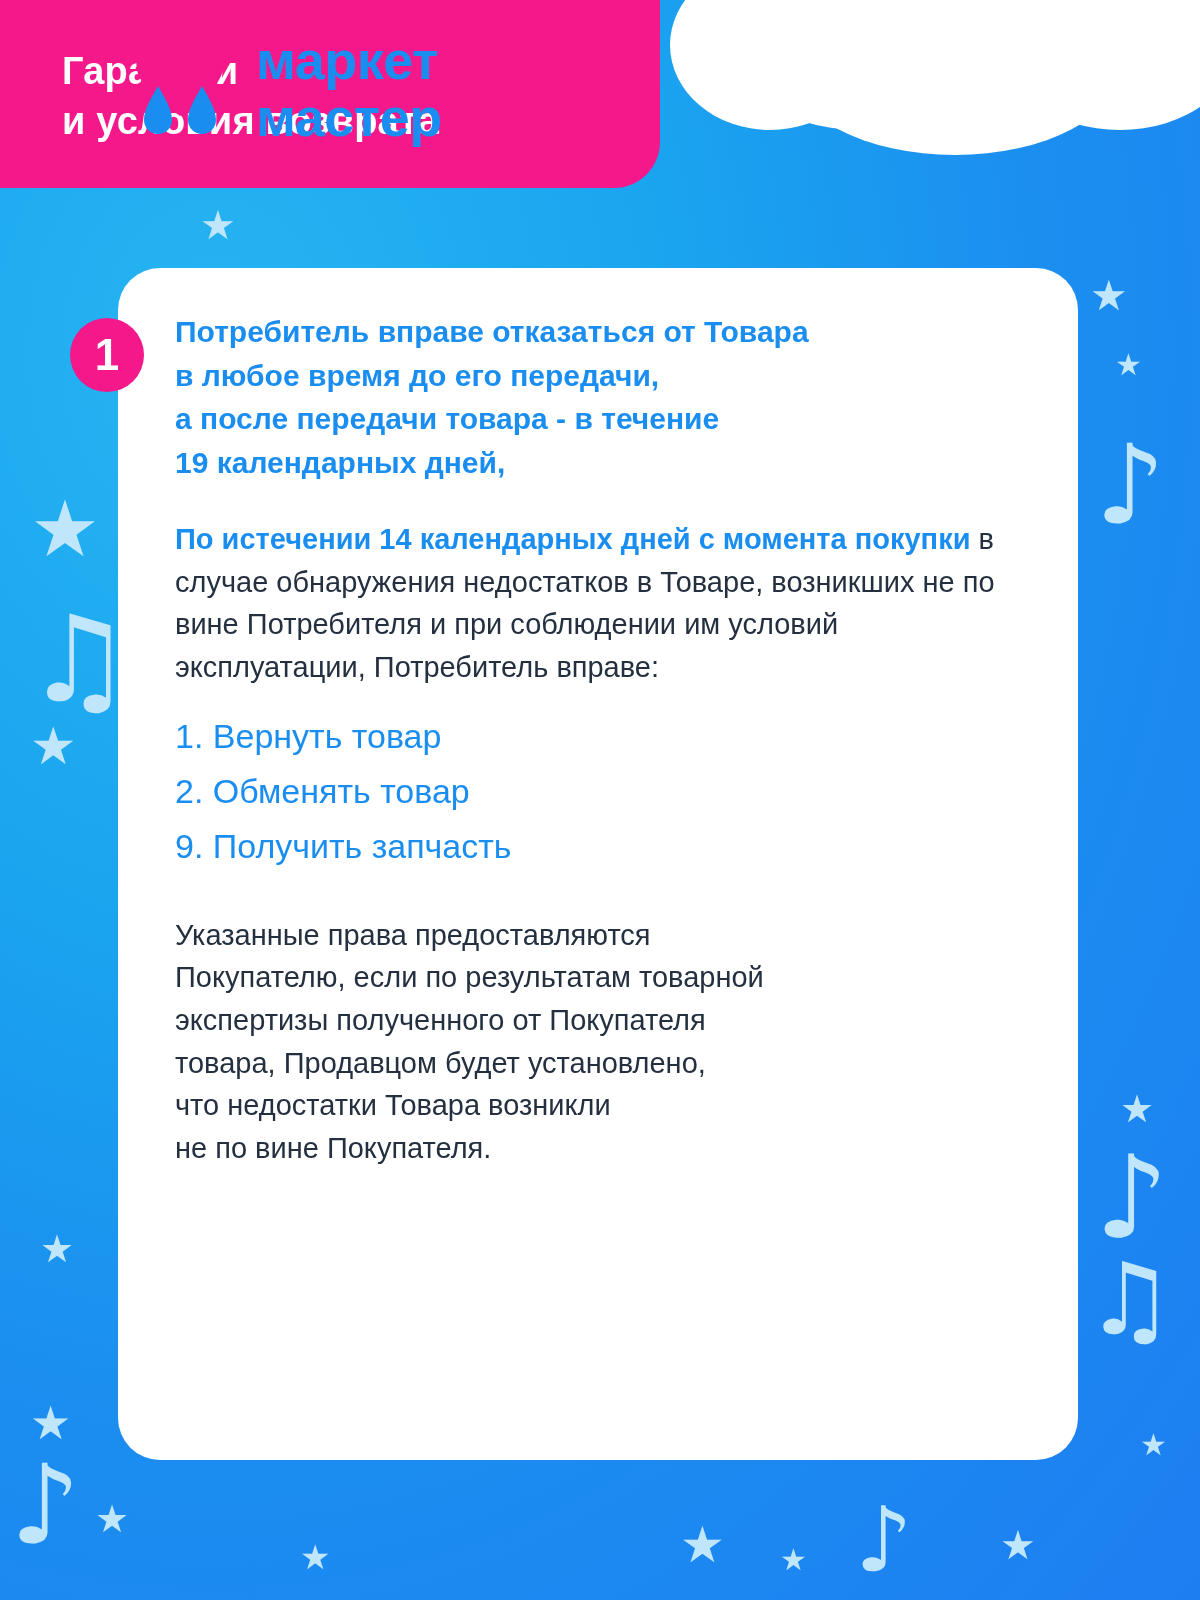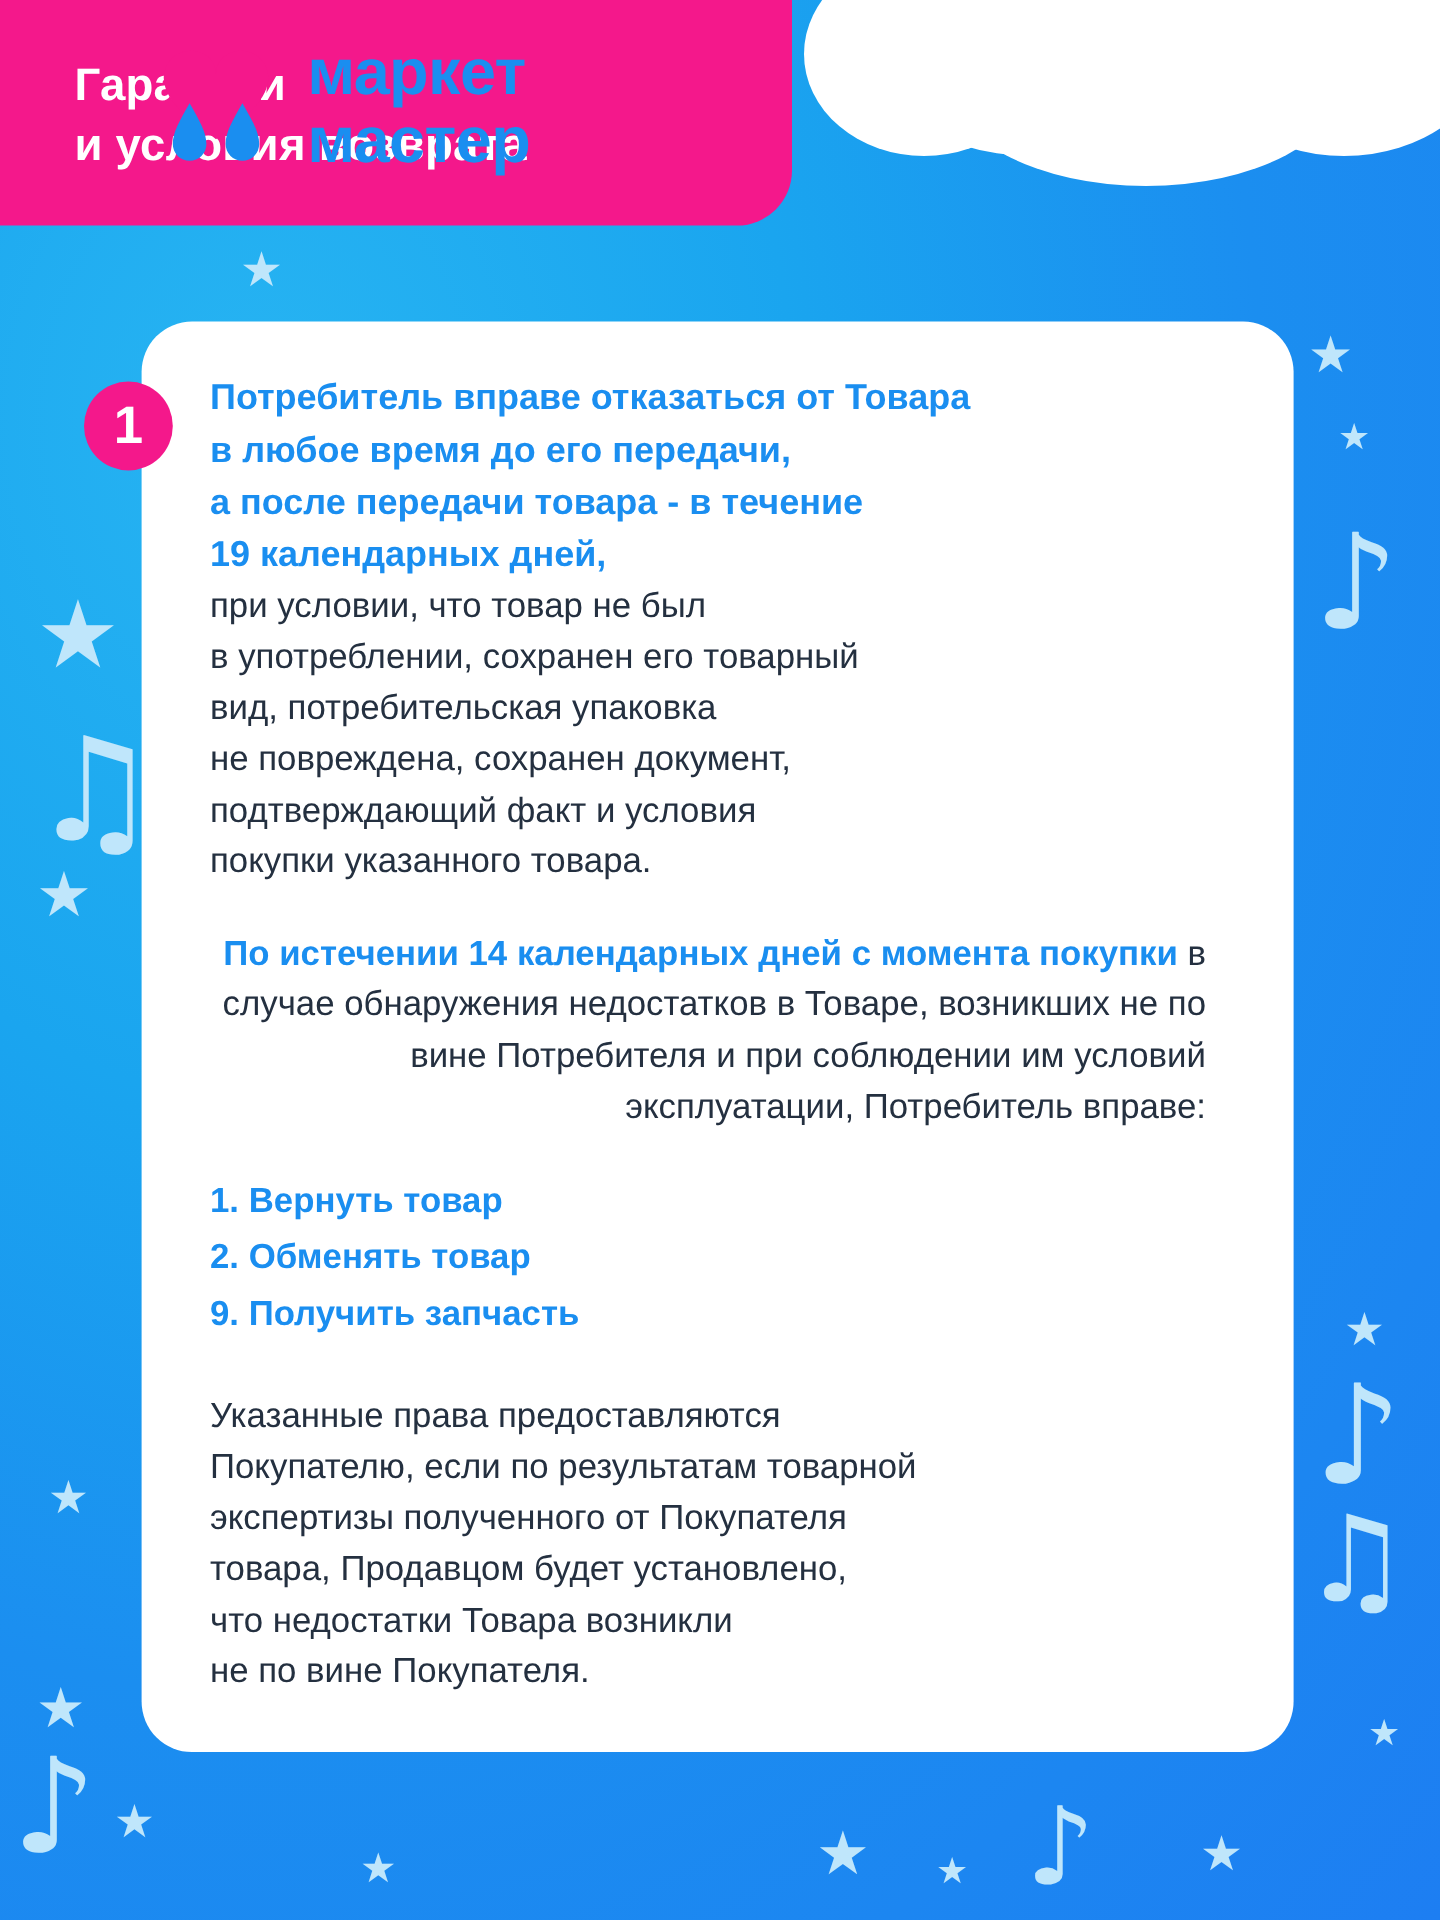--- a/index.html
+++ b/index.html
@@ -118,27 +118,27 @@
     line-height: 1.45;
     white-space: pre-line;
   }
   .p-dark {
     color: #243040;
     font-size: 29px;
     line-height: 1.47;
     white-space: pre-line;
   }
   .block-1 { margin-bottom: 0px; }
-  .para-2 { margin-top: 34px; font-size: 29px; line-height: 1.47; color: #243040; text-align: right; }
+  .para-2 { margin-top: 34px; font-size: 29px; line-height: 1.47; color: #243040; }
   .para-2 .hl { color: #1a8ef0; font-weight: bold; }
   .list {
-    margin-top: 34px;
+    margin-top: 20px;
     color: #1a8ef0;
-    font-weight: bold;
-    font-size: 29px;
+    font-weight: normal;
+    font-size: 34px;
     line-height: 1.62;
     list-style: none;
   }
   .para-3 { margin-top: 40px; }
 </style>
 </head>
 <body>
 
 <div id="page">
 
@@ -191,26 +191,20 @@
 
   <div class="card"></div>
   <div class="badge">1</div>
 
   <div class="content">
     <div class="block-1">
       <div class="p-blue-bold">Потребитель вправе отказаться от Товара
 в любое время до его передачи,
 а после передачи товара - в течение
 19 календарных дней,</div>
-      <div class="p-dark">при условии, что товар не был
-в употреблении, сохранен его товарный
-вид, потребительская упаковка
-не повреждена, сохранен документ,
-подтверждающий факт и условия
-покупки указанного товара.</div>
     </div>
 
     <div class="para-2">
       <span class="hl">По истечении 14 календарных дней
 с момента покупки</span><span> в случае обнаружения недостатков в Товаре, возникших не по вине Потребителя и при соблюдении им условий эксплуатации, Потребитель вправе:</span>
     </div>
 
     <ul class="list">
       <li>1. Вернуть товар</li>
       <li>2. Обменять товар</li>

